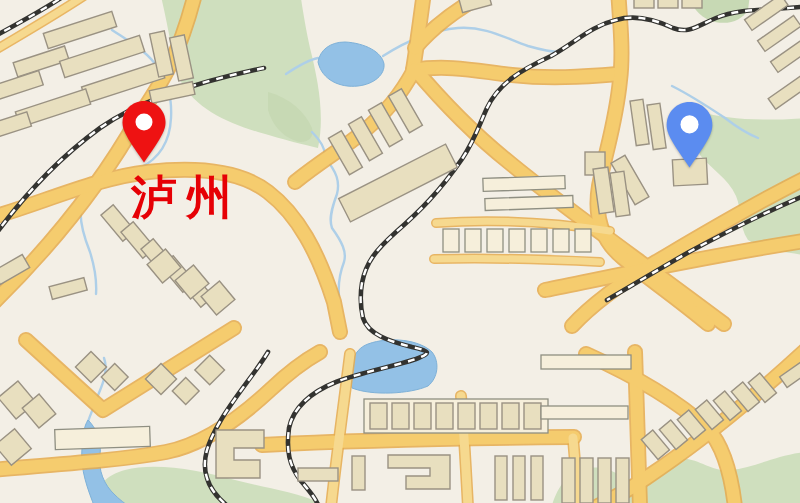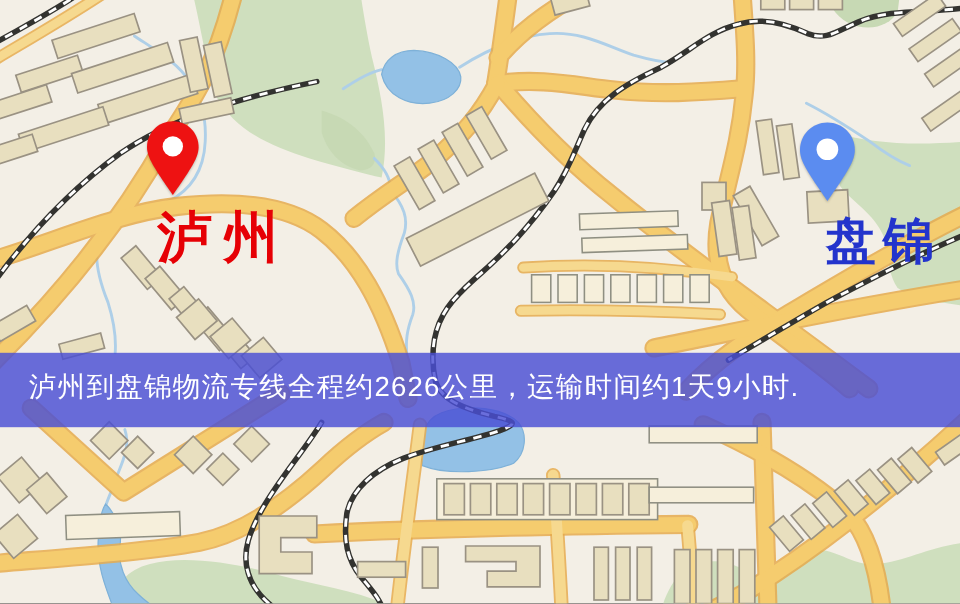--- a/index.html
+++ b/index.html
@@ -275,19 +275,15 @@
 
   <div class="pin pin-blue">
     <svg viewBox="0 0 46 64" width="49" height="68" xmlns="http://www.w3.org/2000/svg">
       <path d="M23,1 C11,1 1.5,10.5 1.5,22.5 C1.5,31 7,39.5 23,62.5 C39,39.5 44.5,31 44.5,22.5 C44.5,10.5 35,1 23,1 Z" fill="#5b8cf0"></path>
       <circle cx="23" cy="22" r="8.5" fill="#ffffff"></circle>
     </svg>
   </div>
 
   <div class="city-label label-origin" style="color: rgb(230, 0, 5);">泸州</div>
 
-  <div class="city-label label-dest" style="color: rgb(35, 52, 204);">盘锦</div>
-
-  <div class="banner" style="background-color: rgba(73, 78, 212, 0.82);">
-    <span class="banner-text" style="color: rgb(255, 255, 255);">泸州到盘锦物流专线全程约2626公里，运输时间约1天9小时.</span>
-  </div>
+
 
 </div>
 
 </body></html>

